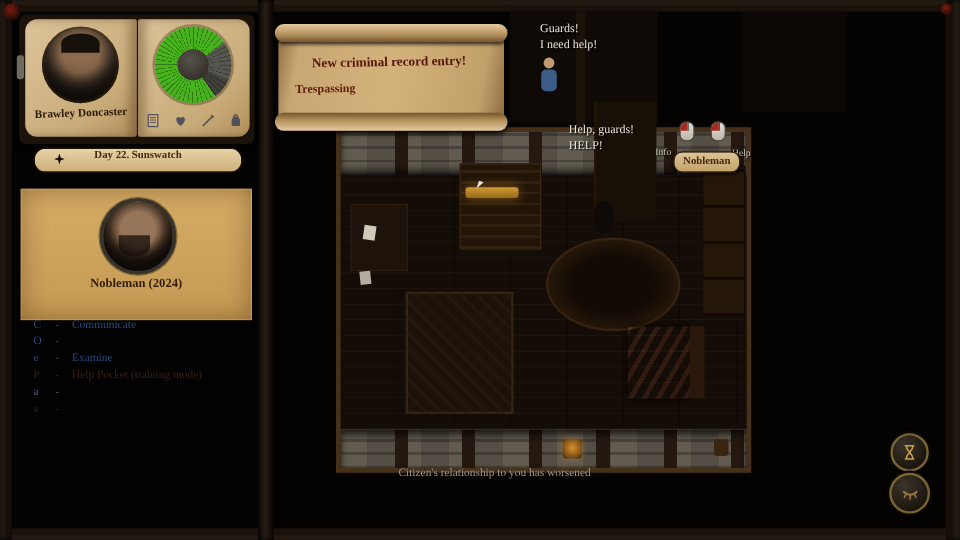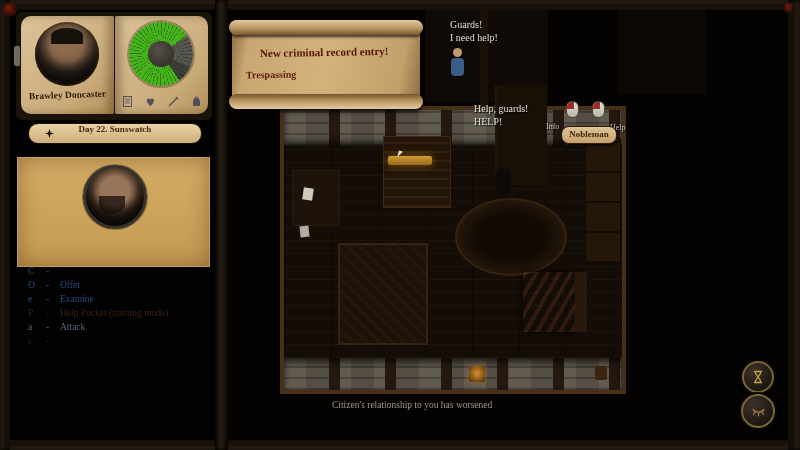--- a/index.html
+++ b/index.html
@@ -108,21 +108,21 @@
   .mouse .split{position:absolute;left:6px;top:0;width:1px;height:7px;background:#55514a;}
   #armoire-label{position:absolute;left:333px;top:116px;width:54px;height:16px;z-index:7;
         background:linear-gradient(180deg,#ddc397,#c3a369);border:1px solid #32200c;border-radius:8px;
         font-size:9px;font-weight:bold;color:#44270d;text-align:center;line-height:15px;
         box-shadow:0 1px 3px #000;}
   
   .round-btn{position:absolute;width:32px;height:32px;border-radius:50%;z-index:8;cursor:pointer;
         background:radial-gradient(circle at 35% 30%,#3c342a,#1e1911 65%,#0e0b07);
         border:2px solid #7a6534;box-shadow:0 0 0 2px #0a0805, 0 2px 5px rgba(0,0,0,.9);
         display:flex;align-items:center;justify-content:center;box-sizing:border-box;}
-  #status-msg{position:absolute;left:104px;top:390px;font-size:9.5px;color:#9d998d;z-index:7;}
+  #status-msg{position:absolute;left:104px;top:380px;font-size:9.5px;color:#9d998d;z-index:7;}
   .npc{position:absolute;z-index:5;}
 </style>
 </head>
 <body>
 
 <div id="app">
 
   <div id="panel">
 
     <div id="book">
@@ -167,46 +167,46 @@
       <span class="glyph">
         <svg viewBox="0 0 9 9" width="9" height="9">
             <path d="M4.5 0 5.6 3.4 9 4.5 5.6 5.6 4.5 9 3.4 5.6 0 4.5 3.4 3.4Z" fill="currentColor"></path>
           </svg>
       </span>
       <span class="txt">Day 22. Sunswatch</span>
     </div>
 
     <div id="target-card">
       <div class="tportrait"></div>
+      <div class="tname">Nobleman (2024)</div>
     </div>
 
     <div id="action-menu">
       <div class="menu-row state-enabled">
         <span>C</span>
         <span>-</span>
+        <span>Communicate</span>
       </div>
       <div class="menu-row state-enabled">
         <span>O</span>
         <span>-</span>
-        <span>Offer</span>
       </div>
       <div class="menu-row state-enabled">
         <span>e</span>
         <span>-</span>
         <span>Examine</span>
       </div>
       <div class="menu-row state-disabled">
         <span>P</span>
         <span>-</span>
         <span>Help Pocket (training mode)</span>
       </div>
       <div class="menu-row state-attack">
         <span>a</span>
         <span>-</span>
-        <span>Attack</span>
       </div>
       <div class="menu-row state-disabled">
         <span>s</span>
         <span>-</span>
       </div>
     </div>
   </div>
 
   <div id="viewport">
 

